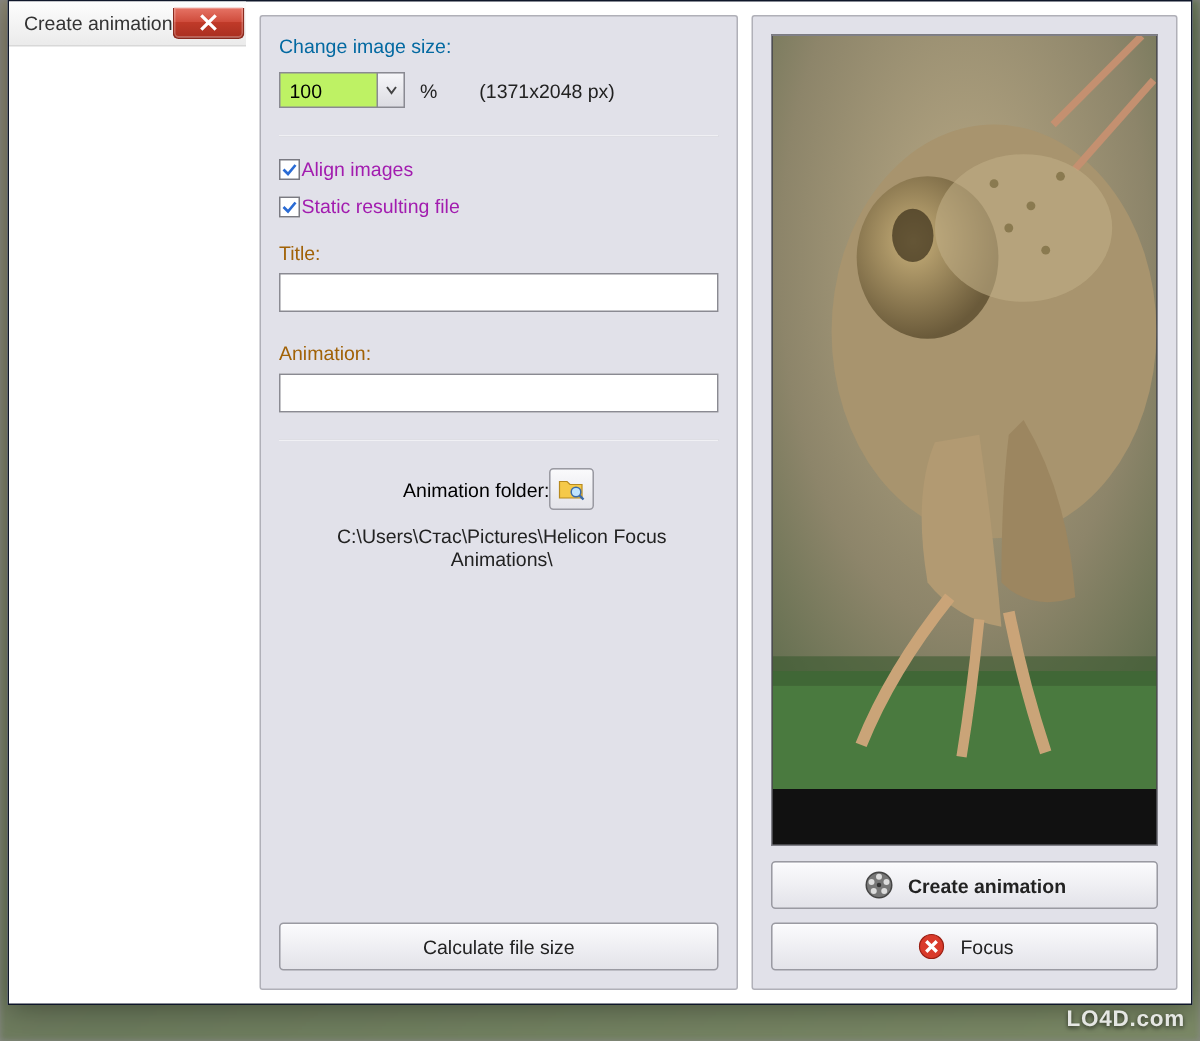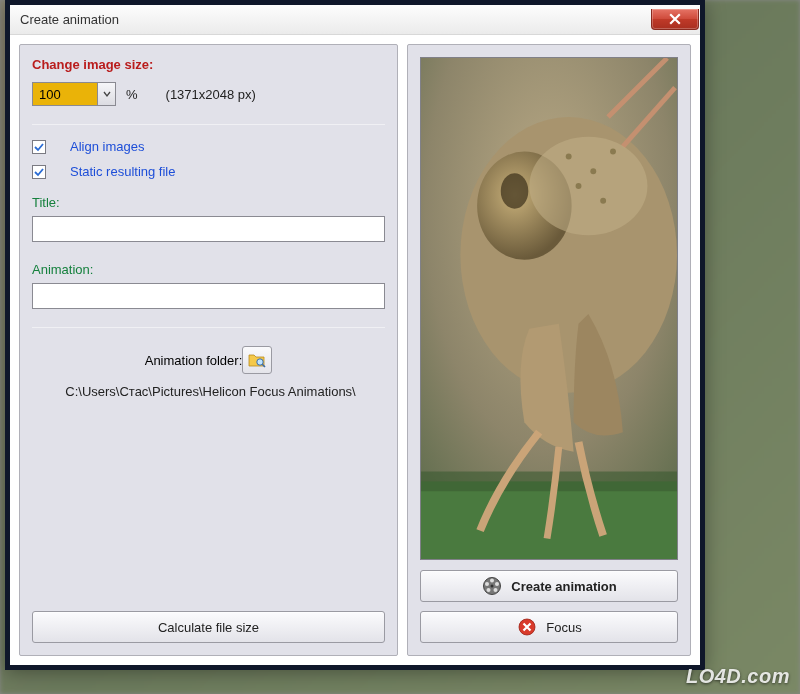--- a/index.html
+++ b/index.html
@@ -16,38 +16,37 @@
       position: absolute;
       inset: 0;
       background: linear-gradient(135deg, #8a8570 0%, #6b7a5c 50%, #7a8865 100%);
       filter: blur(2px);
     }
     .watermark {
       position: absolute;
       bottom: 6px;
       right: 10px;
       color: rgba(255,255,255,0.85);
-      font-size: 20px;
+      font-size: 15px;
       font-weight: 600;
       letter-spacing: 0.5px;
       text-shadow: 0 1px 3px rgba(0,0,0,0.6);
       z-index: 1000;
-      font-style: italic;
     }
     .dialog {
       position: absolute;
       left: 5px;
       top: 0;
-      width: 700px;
+      width: 790px;
       height: 670px;
       background: #fff;
-      border: 5px solid #0f172a;
+      border: 1px solid #0f172a;
       box-shadow: 0 3px 18px rgba(0,0,0,0.35);
       display: flex;
-      flex-direction: column;
+      flex-direction: row;
     }
     .titlebar {
       height: 30px;
       background: linear-gradient(#fdfdfd, #ebebeb);
       border-bottom: 1px solid #d8d8d8;
       display: flex;
       align-items: center;
       padding: 0 0 0 10px;
       justify-content: space-between;
     }
@@ -86,38 +85,38 @@
     .left-panel {
       flex: 1;
       display: flex;
       flex-direction: column;
     }
     .right-panel {
       width: 284px;
       display: flex;
       flex-direction: column;
     }
-    .label { color: #b91c1c; margin-bottom: 10px; font-weight: bold; }
+    .label { color: #0369a1; margin-bottom: 10px; }
     .row-size {
       display: flex;
       align-items: center;
       gap: 10px;
       margin-bottom: 14px;
     }
     .spinner {
       display: flex;
       align-items: stretch;
       height: 24px;
     }
     .spinner input {
       width: 66px;
       border: 1px solid #8a8a92;
       padding: 2px 6px;
       font-size: 13px;
-      background: #eab308;
+      background: #bef264;
     }
     .spinner-btn {
       width: 18px;
       border: 1px solid #8a8a92;
       border-left: none;
       background: linear-gradient(#f6f6f9, #dcdce2);
       display:flex;align-items:center;justify-content:center;
       cursor: pointer;
     }
     .spinner-btn svg { width:8px;height:8px; }
@@ -125,34 +124,34 @@
     .dims { color:#222;text-align:right; }
     .hr {
       height: 1px;
       background: #b8b8c0;
       border-bottom: 1px solid #f0f0f4;
       margin: 4px 0 14px 0;
     }
     .check-row {
       display: flex;
       align-items: center;
-      gap: 24px;
+      gap: 1px;
       margin-bottom: 10px;
-      color: #1d4ed8;
+      color: #a21caf;
     }
     .check {
       width: 14px;
       height: 14px;
       border: 1px solid #7a7a82;
       background: #fff;
       display:flex;align-items:center;justify-content:center;
       cursor: pointer;
     }
     .check svg { width: 10px; height: 10px; }
-    .field-label { color:#15803d; margin-top: 6px; margin-bottom: 6px; }
+    .field-label { color:#a16207; margin-top: 6px; margin-bottom: 6px; }
     .text-input {
       width: 100%;
       height: 26px;
       border: 1px solid #8a8a92;
       background: #fff;
       padding: 3px 6px;
       font-size: 13px;
       margin-bottom: 14px;
     }
     .folder-row {

